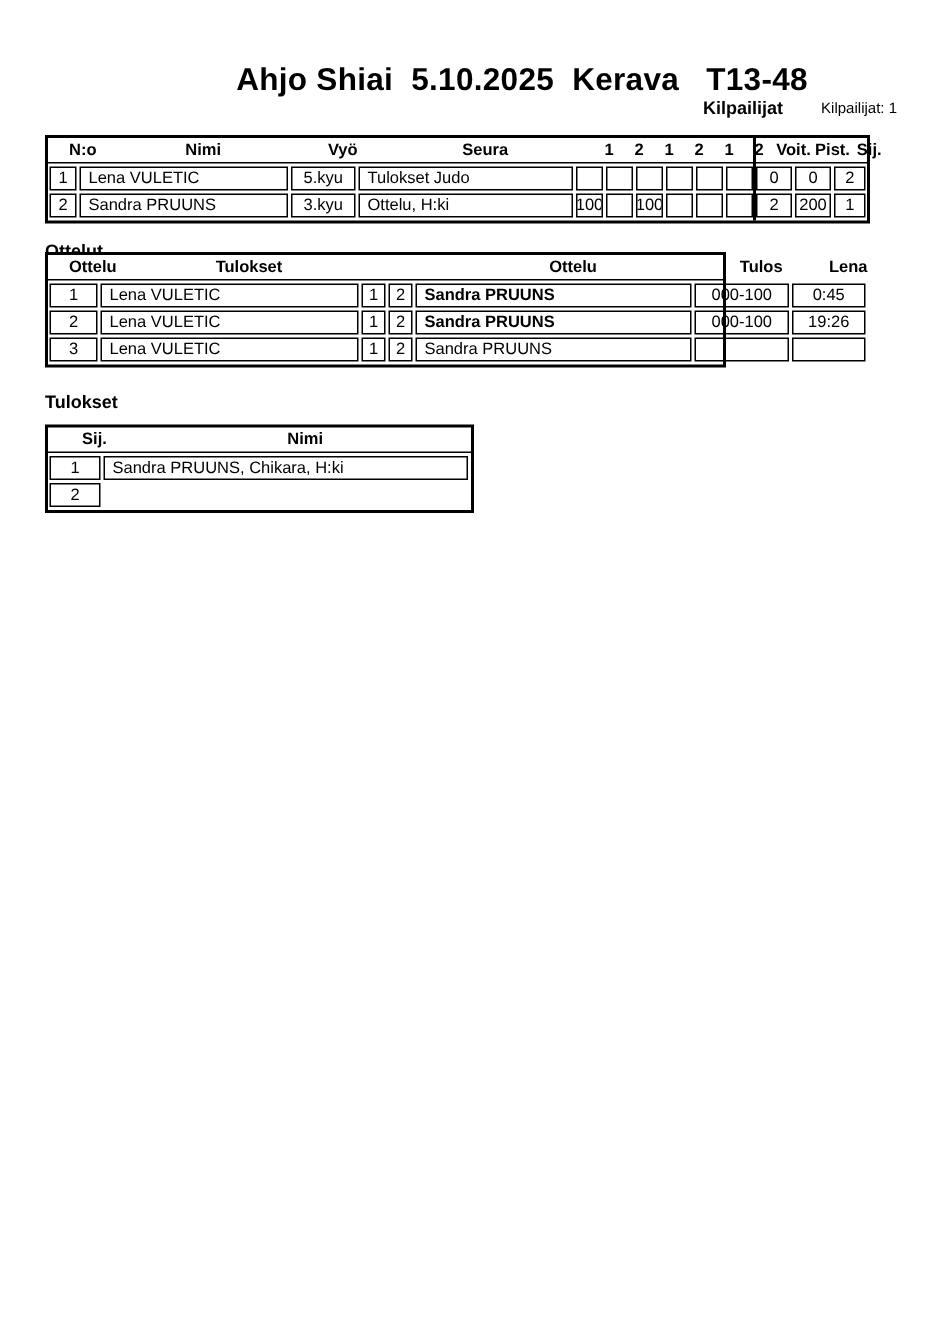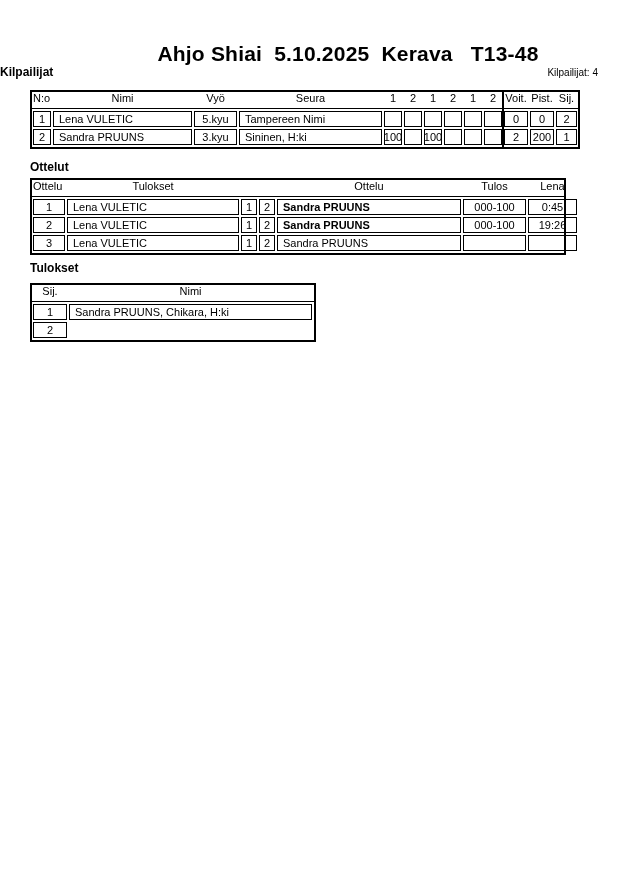--- a/index.html
+++ b/index.html
@@ -9,44 +9,44 @@
     font-family:"Liberation Sans", sans-serif;
     position:relative; overflow:hidden;
   }
   .page-title {
     position:absolute; top:42px; left:0; width:630px;
     text-align:center; font-size:21px; font-weight:bold;
     white-space:pre; letter-spacing:0.2px;padding-left:33px;
   }
   .page-subtitle {
     position:absolute; top:65px; left:0; width:522px;
-    text-align:left; font-size:12px; font-weight:bold;
+    text-align:right; font-size:12px; font-weight:bold;
   }
   .count-label {
     position:absolute; top:67px; left:468px; width:130px;
     text-align:right; font-size:10px;
   }
   .section-heading {
     position:absolute; text-align:left; font-size:12px; font-weight:bold;
   }
   .h-matches { top:160px; left:30px; width:550px; }
   .h-results { top:261px; left:30px; width:286px; }
 
   .tbl {
     position:absolute; border:2px solid #000; box-sizing:border-box;
     background:#fff;
   }
   .t-competitors { left:30px; top:90px;  width:550px; }
-  .t-matches     { left:30px; top:178px; width:536px; }
+  .t-matches     { left:30px; top:168px; width:454px; }
   .t-results     { left:30px; top:283px; width:286px; }
 
   .thead {
-    display:flex; gap:2px; padding:0 1px; height:16px;
-    border-bottom:1px solid #000; 
-    font-weight:normal; font-size:11px;
+    display:flex; gap:2px; padding:0 14px; height:16px;
+    border-bottom:1px solid #000; align-items:center;
+    font-weight:bold; font-size:11px;
   }
   .th { text-align:center; flex:0 0 auto; }
   .th.left { text-align:left; }
   .tbody { padding:2px 1px; display:flex; flex-direction:column; gap:2px; }
   .row { display:flex; gap:2px; height:16px; }
   .cell {
     border:1px solid #000; box-sizing:border-box; flex:0 0 auto;
     font-size:11px; display:flex; align-items:center; justify-content:center;
     overflow:hidden; white-space:nowrap;
   }
@@ -63,21 +63,21 @@
   .m-blue{width:184px} .m-result{width:63px} .m-time{width:49px}
 
   
   .r-place{width:34px} .r-name{width:243px}
 </style>
 </head>
 <body>
 
 <div class="page-title">Ahjo Shiai  5.10.2025  Kerava   T13-48</div>
 <div class="page-subtitle">Kilpailijat</div>
-<div class="count-label">Kilpailijat: 4</div>
+<div class="count-label">Kilpailijat: 1</div>
 
 <div class="tbl t-competitors">
   <div class="group-divider"></div>
   <div class="thead">
     <div class="th left c-no">N:o</div>
     <div class="th c-name">Nimi</div>
     <div class="th c-belt">Vyö</div>
     <div class="th c-club">Seura</div>
     <div class="th c-s">1</div>
     <div class="th c-s">2</div>
@@ -87,36 +87,36 @@
     <div class="th c-s">2</div>
     <div class="th c-wins">Voit.</div>
     <div class="th c-pts">Pist.</div>
     <div class="th c-place">Sij.</div>
   </div>
   <div class="tbody">
     <div class="row">
       <div class="cell c-no">1</div>
       <div class="cell left c-name">Lena VULETIC</div>
       <div class="cell c-belt">5.kyu</div>
-      <div class="cell left c-club">Tampereen Nimi</div>
+      <div class="cell left c-club">Tulokset Judo</div>
       <div class="cell c-s"></div>
       <div class="cell c-s"></div>
       <div class="cell c-s"></div>
       <div class="cell c-s"></div>
       <div class="cell c-s"></div>
       <div class="cell c-s"></div>
       <div class="cell c-wins">0</div>
       <div class="cell c-pts">0</div>
       <div class="cell c-place">2</div>
     </div>
     <div class="row">
       <div class="cell c-no">2</div>
       <div class="cell left c-name">Sandra PRUUNS</div>
       <div class="cell c-belt">3.kyu</div>
-      <div class="cell left c-club">Sininen, H:ki</div>
+      <div class="cell left c-club">Ottelu, H:ki</div>
       <div class="cell c-s">100</div>
       <div class="cell c-s"></div>
       <div class="cell c-s">100</div>
       <div class="cell c-s"></div>
       <div class="cell c-s"></div>
       <div class="cell c-s"></div>
       <div class="cell c-wins">2</div>
       <div class="cell c-pts">200</div>
       <div class="cell c-place">1</div>
     </div>

